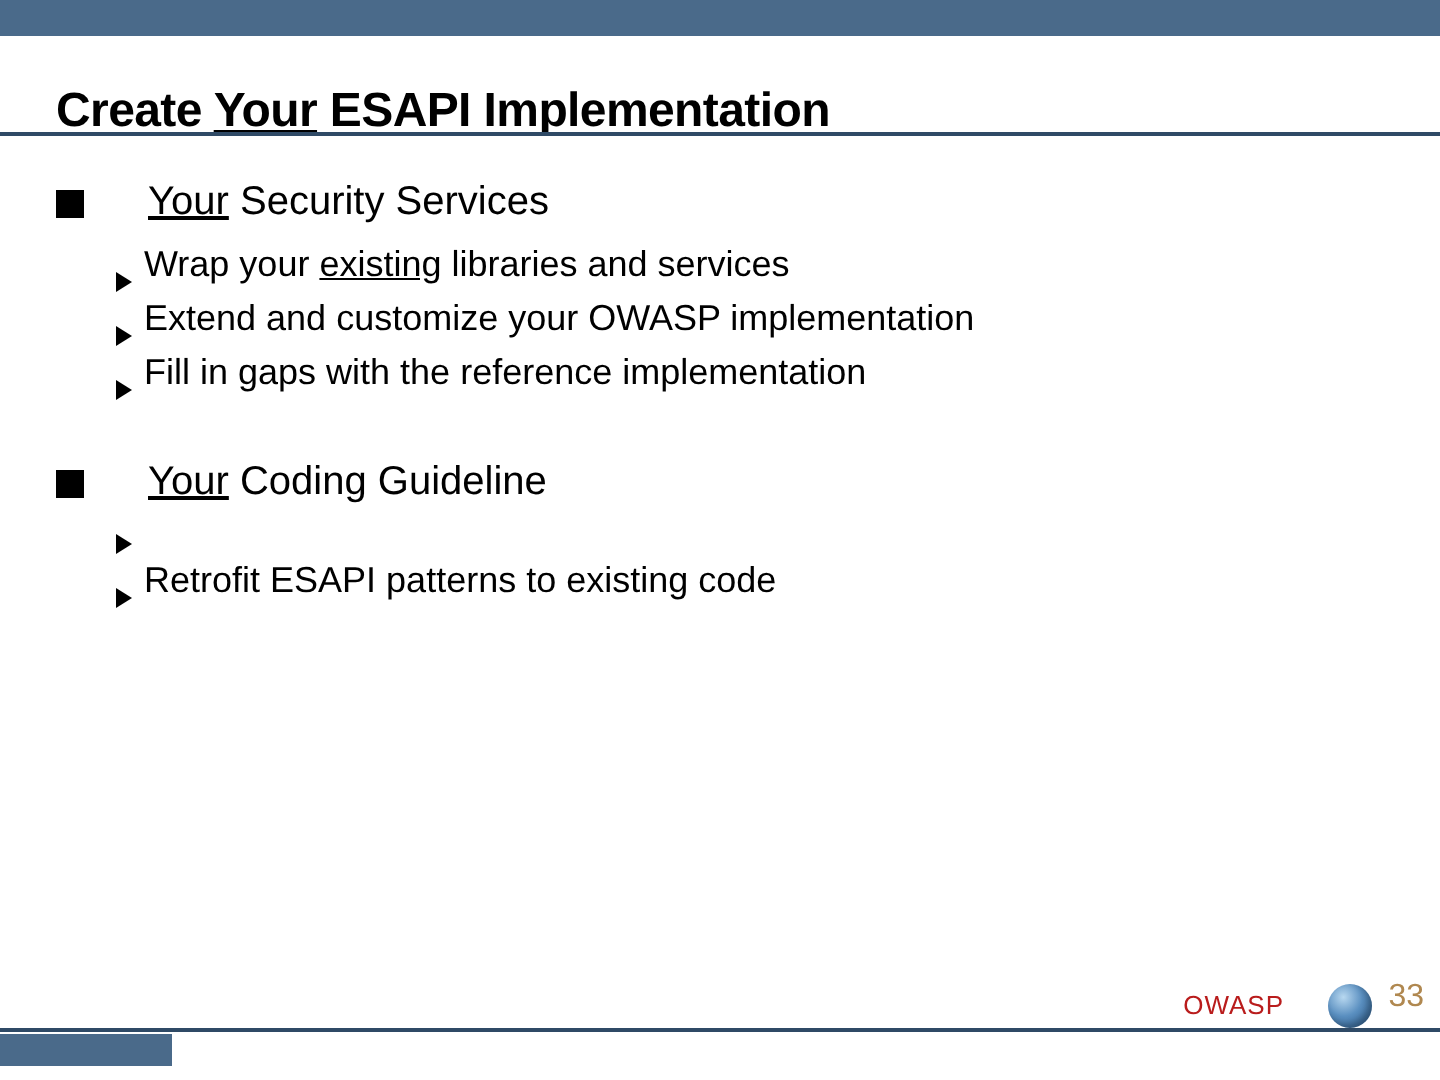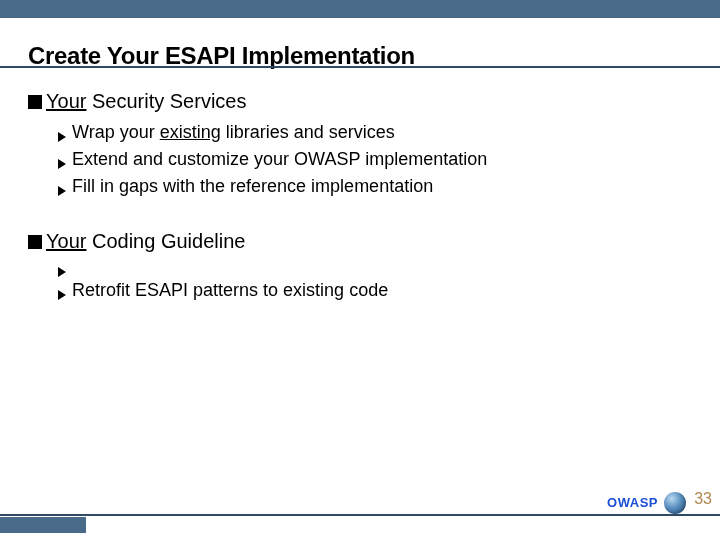--- a/index.html
+++ b/index.html
@@ -46,38 +46,39 @@
   }
   .section {
     margin-bottom: 30px;
   }
   .section-head {
     font-size: 20px;
     font-weight: normal;
     display: flex;
     align-items: center;
     margin-bottom: 6px;
+    gap: 28px;
   }
   .section-head .sq {
     display: inline-block;
     width: 14px;
     height: 14px;
     background: #000;
     margin-right: 4px;
     flex: 0 0 auto;
   }
   .section-head .u { text-decoration: underline; }
   .bullets {
     margin-left: 30px;
   }
   .bullet {
     font-size: 18px;
     line-height: 1.5;
     display: flex;
-    align-items: center;
+    align-items: flex-end;
   }
   .bullet .arrow {
     display: inline-block;
     width: 0;
     height: 0;
     border-top: 5px solid transparent;
     border-bottom: 5px solid transparent;
     border-left: 8px solid #000;
     margin-right: 6px;
     margin-top: 8px;
@@ -96,24 +97,24 @@
     position: absolute;
     bottom: 24px;
     left: 0;
     width: 720px;
     height: 2px;
     background: #2f4a66;
   }
   .footer-text {
     position: absolute;
     bottom: 30px;
-    right: 62px;
+    right: 78px;
     font-size: 13px;
-    font-weight: bold;
-    color: #1d4ed8;
+    font-weight: normal;
+    color: #b91c1c;
     letter-spacing: 0.5px;
   }
   .globe {
     position: absolute;
     bottom: 26px;
     right: 34px;
     width: 22px;
     height: 22px;
     border-radius: 50%;
     background: radial-gradient(circle at 35% 30%, #b8d8f0 0%, #5a8fc0 45%, #2a5a8a 100%);

